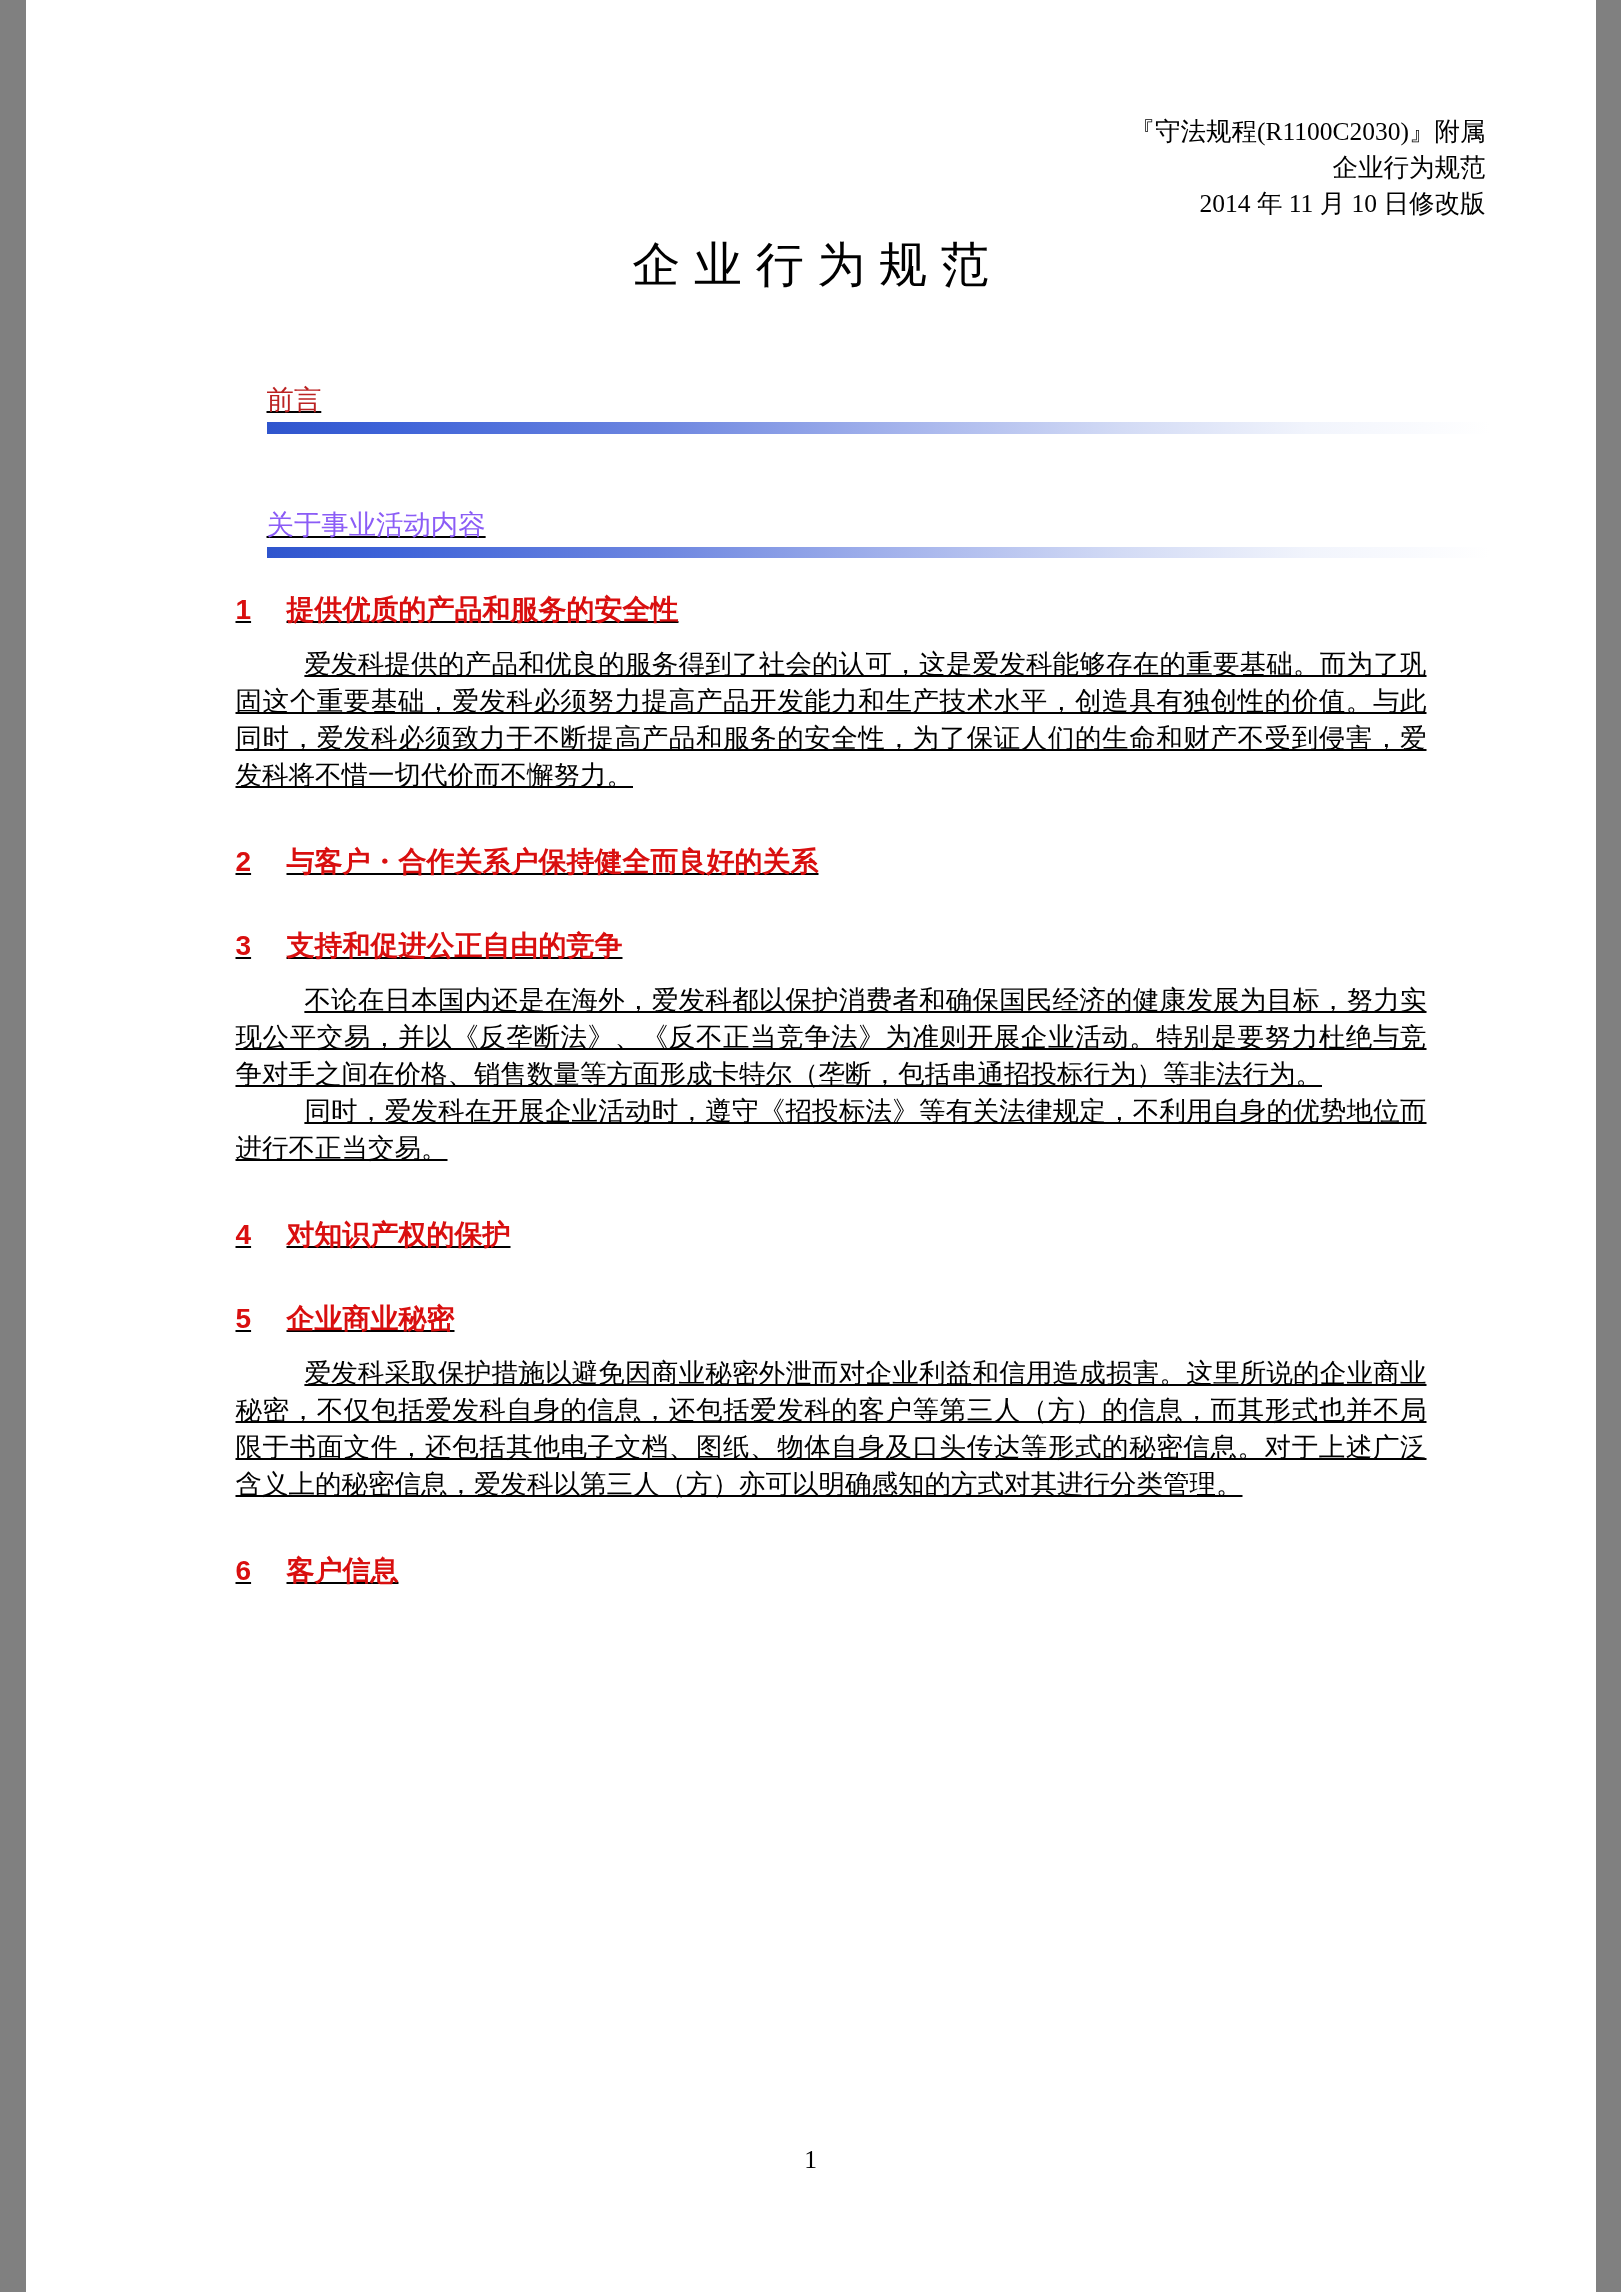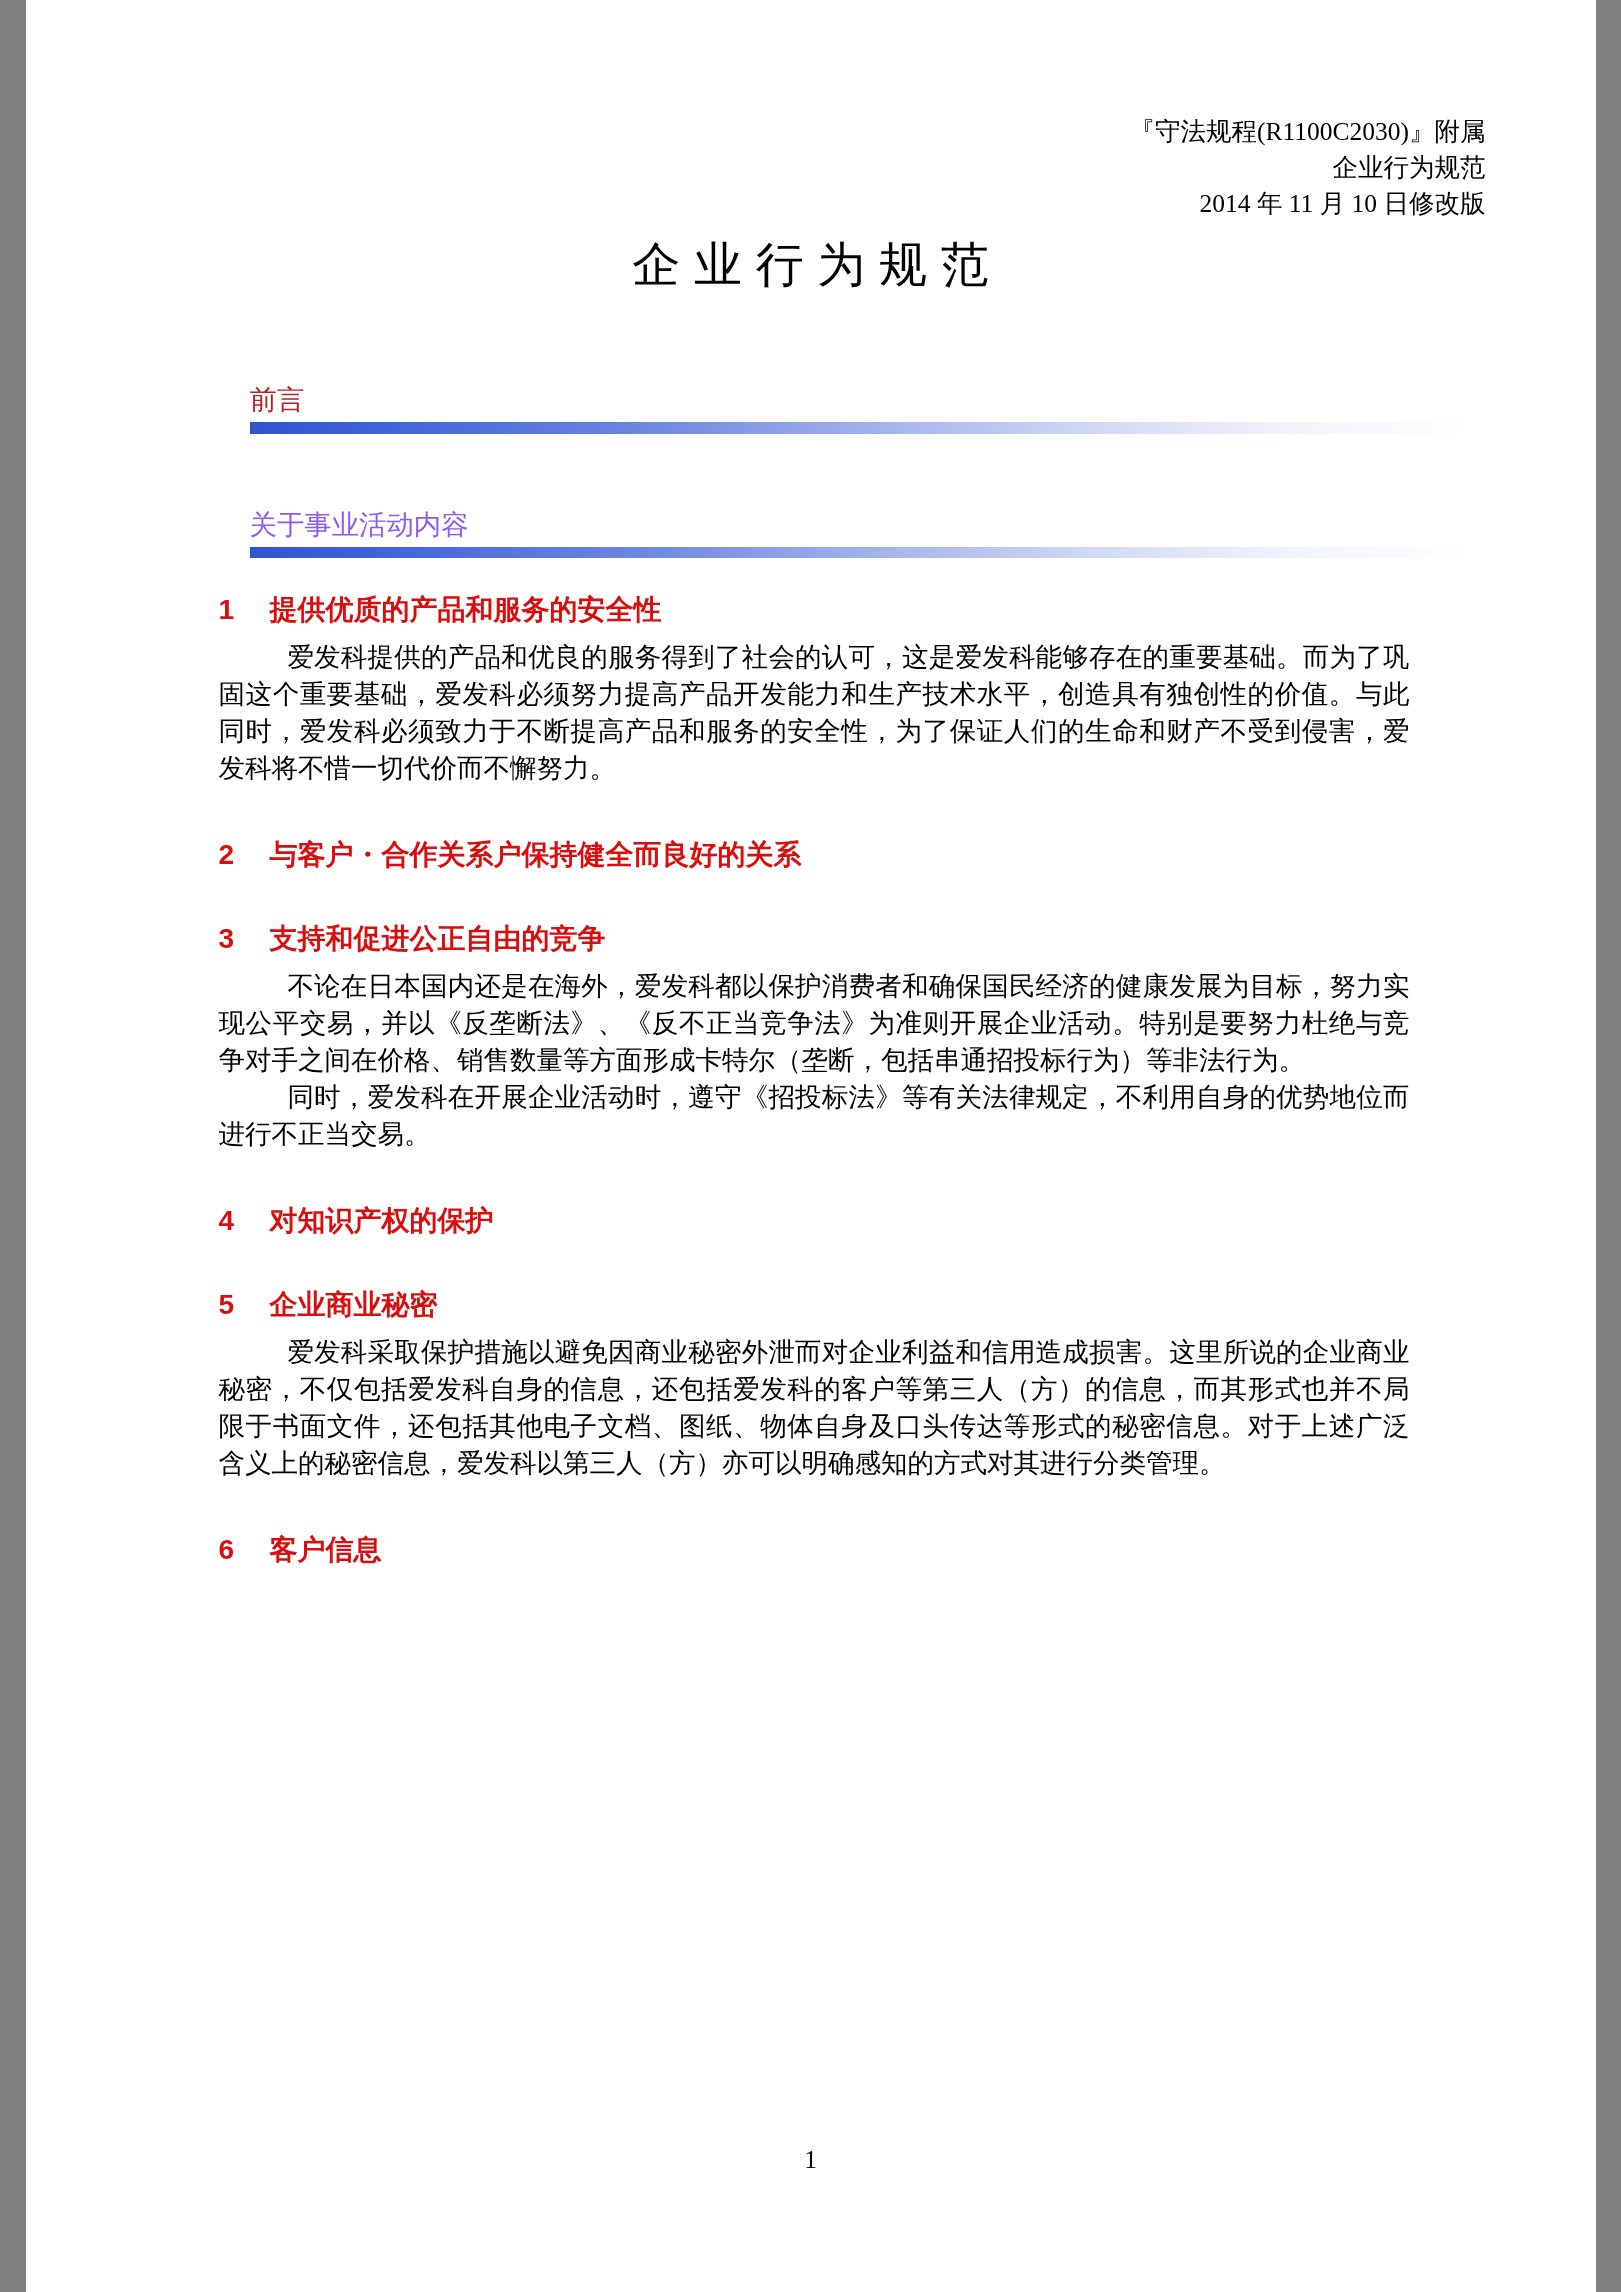--- a/index.html
+++ b/index.html
@@ -23,23 +23,23 @@
   .doc-title{
     position:absolute;top:233px;left:0;right:0;
     text-align:center;
     font-size:48px;
     letter-spacing:13.7px;
     text-indent:13.7px; 
     font-weight:400;
   }
   
   .content{
-    position:absolute;left:224px;top:385px;
+    position:absolute;left:241px;top:385px;
     width:1160px;
-    font-size:26.5px;line-height:37px;
+    font-size:26.5px;line-height:37px;text-decoration:underline;
   }
   .sec-label{
     font-size:27.4px;line-height:31px;
     color:var(--label-red,#bb2222);
   }
   .sec-label.black{color:#8b5cf6;}
   .rule{
     height:11.8px;width:1223px;margin-top:5.9px;
     background:linear-gradient(90deg,
       var(--bar-blue,#2f55cd) 0%, #3e63d8 10%, #6d86e0 32%,
@@ -58,21 +58,21 @@
     display:flex;
     margin-top:51px;
     font-family:"Liberation Sans","DejaVu Sans",sans-serif;
     font-weight:bold;
     color:var(--accent-red,#d90f0f);
     font-size:28px;line-height:33px;
     white-space:pre;
   }
   .items .item:first-child .item-heading{margin-top:35px;}
   .item-num{width:51px;flex:none;}
-  .item-body{margin-top:13px;}
+  .item-body{margin-top:20px;}
   .items p.body-par{text-indent:2.6em;}
   .page-number{
     position:absolute;left:0;right:0;top:2145px;
     text-align:center;font-size:25.5px;
   }
 </style>
 </head>
 <body>
 
 <div class="page">

